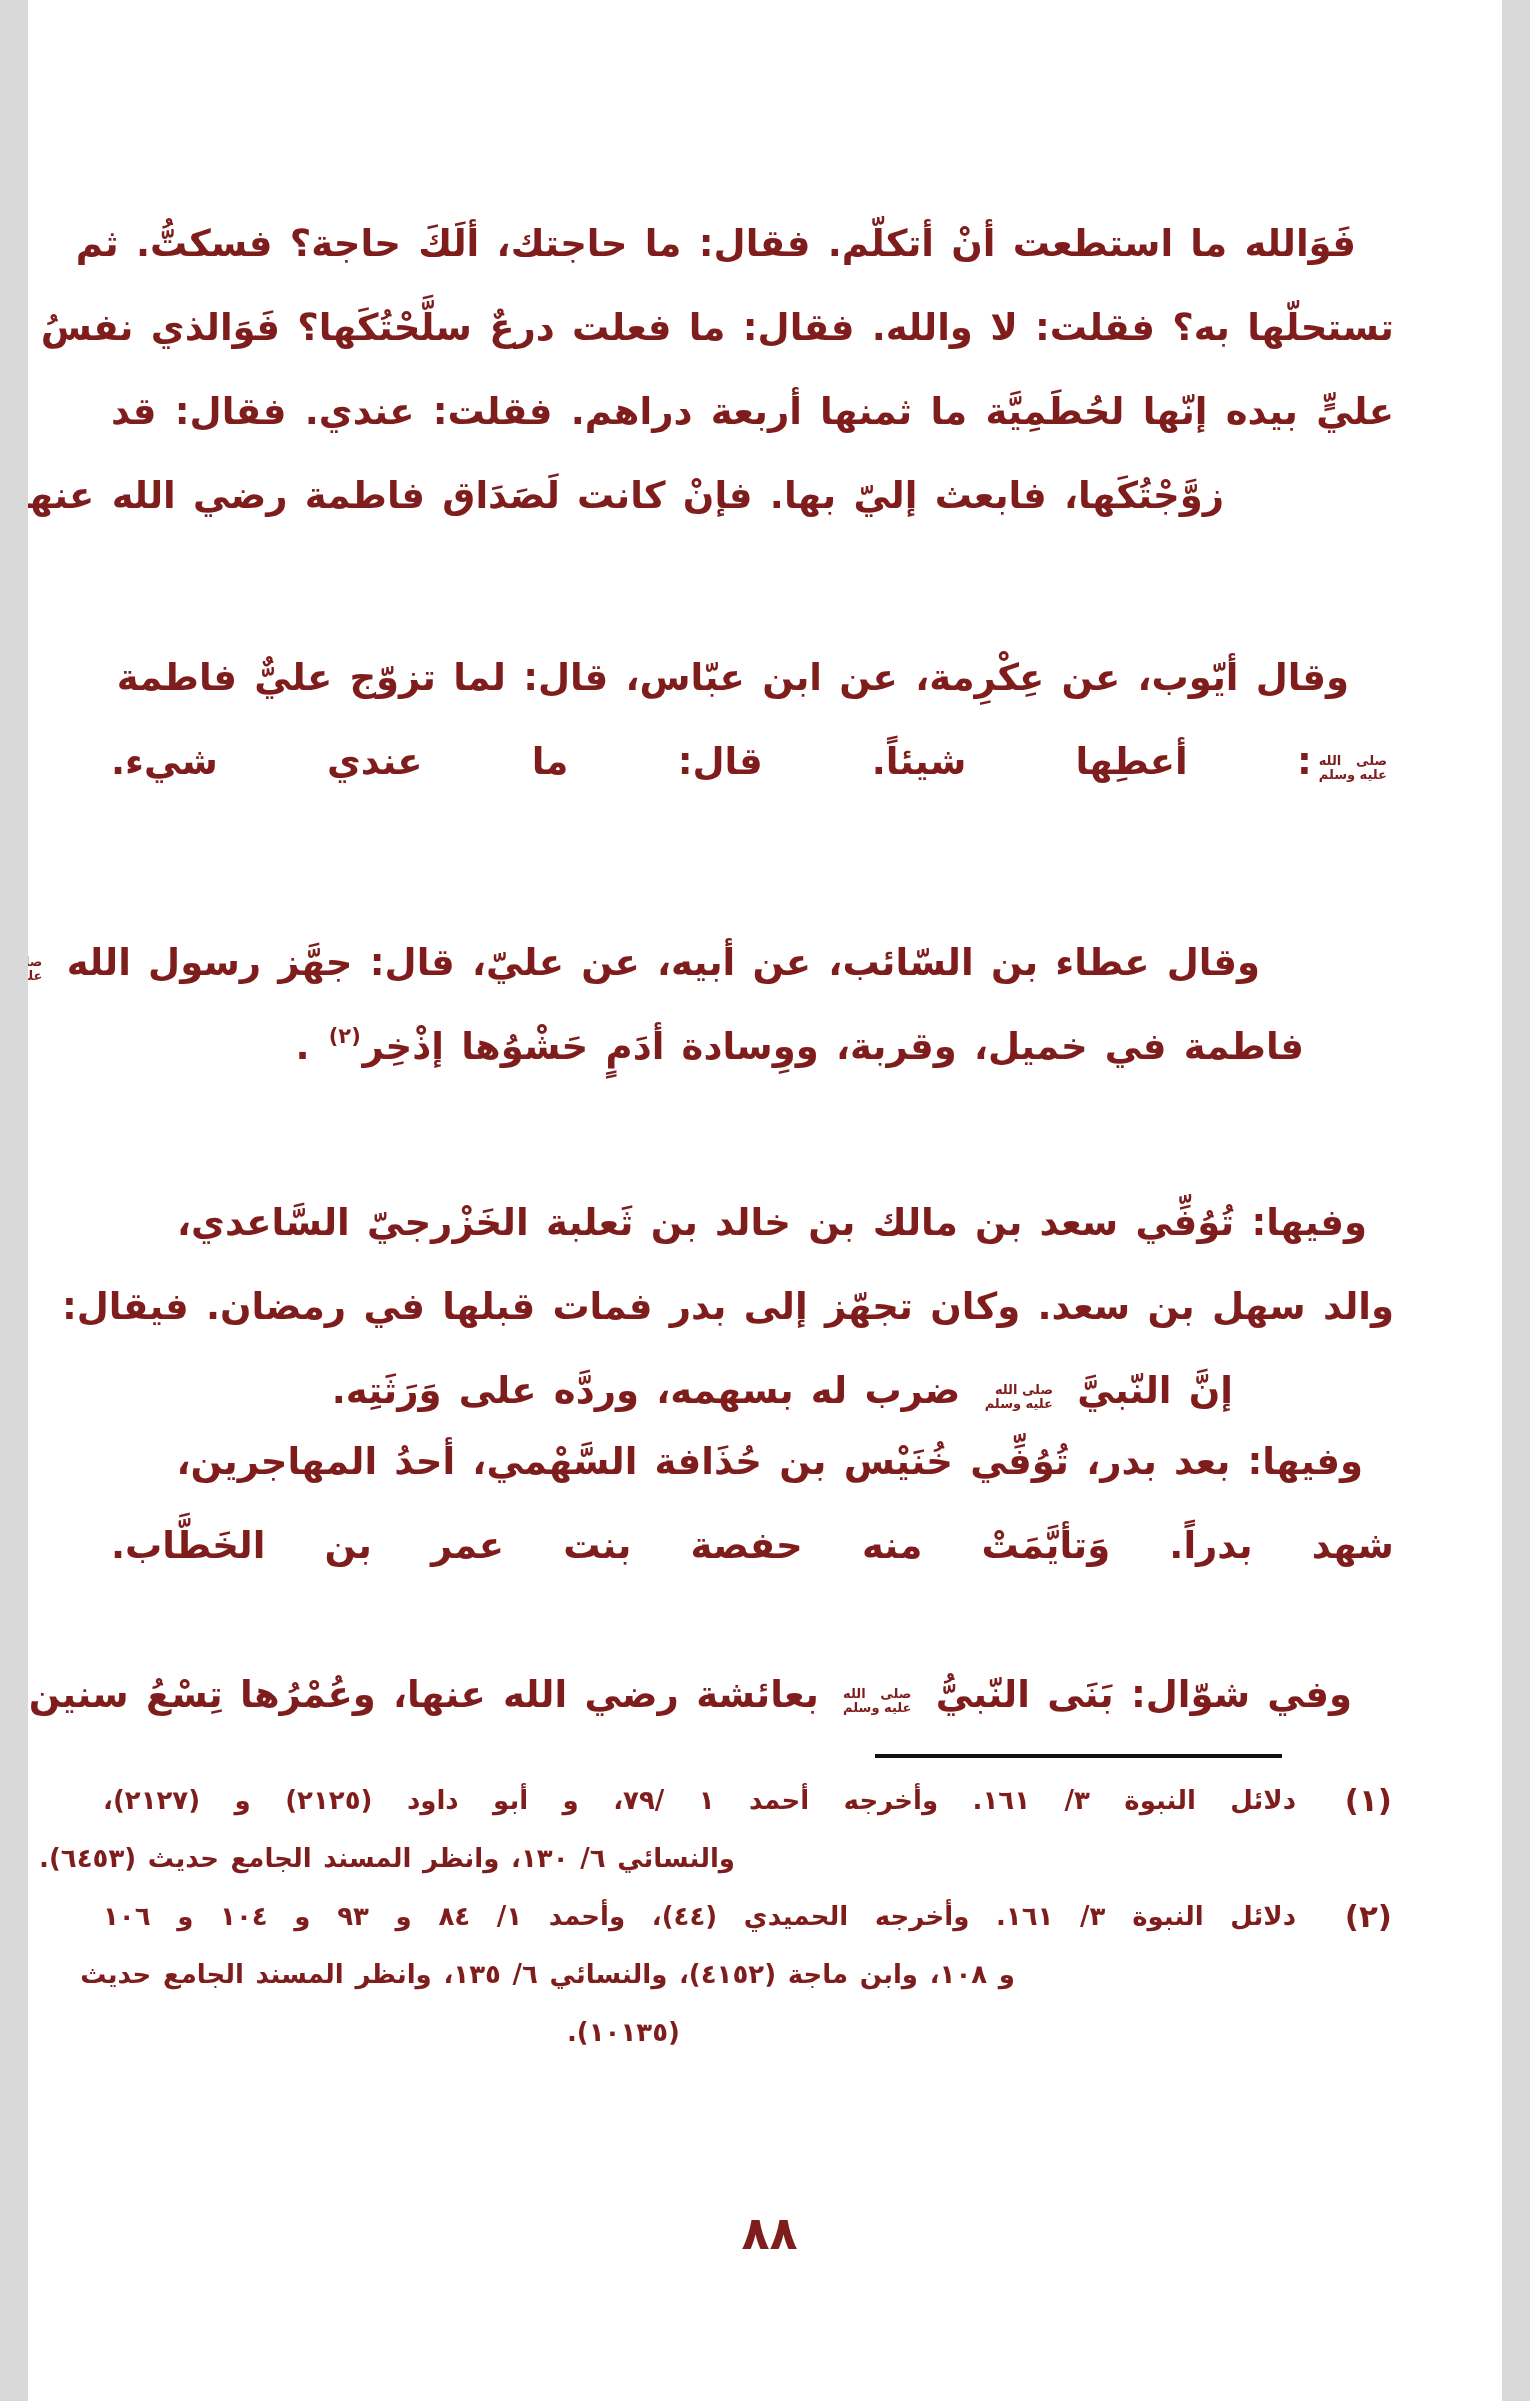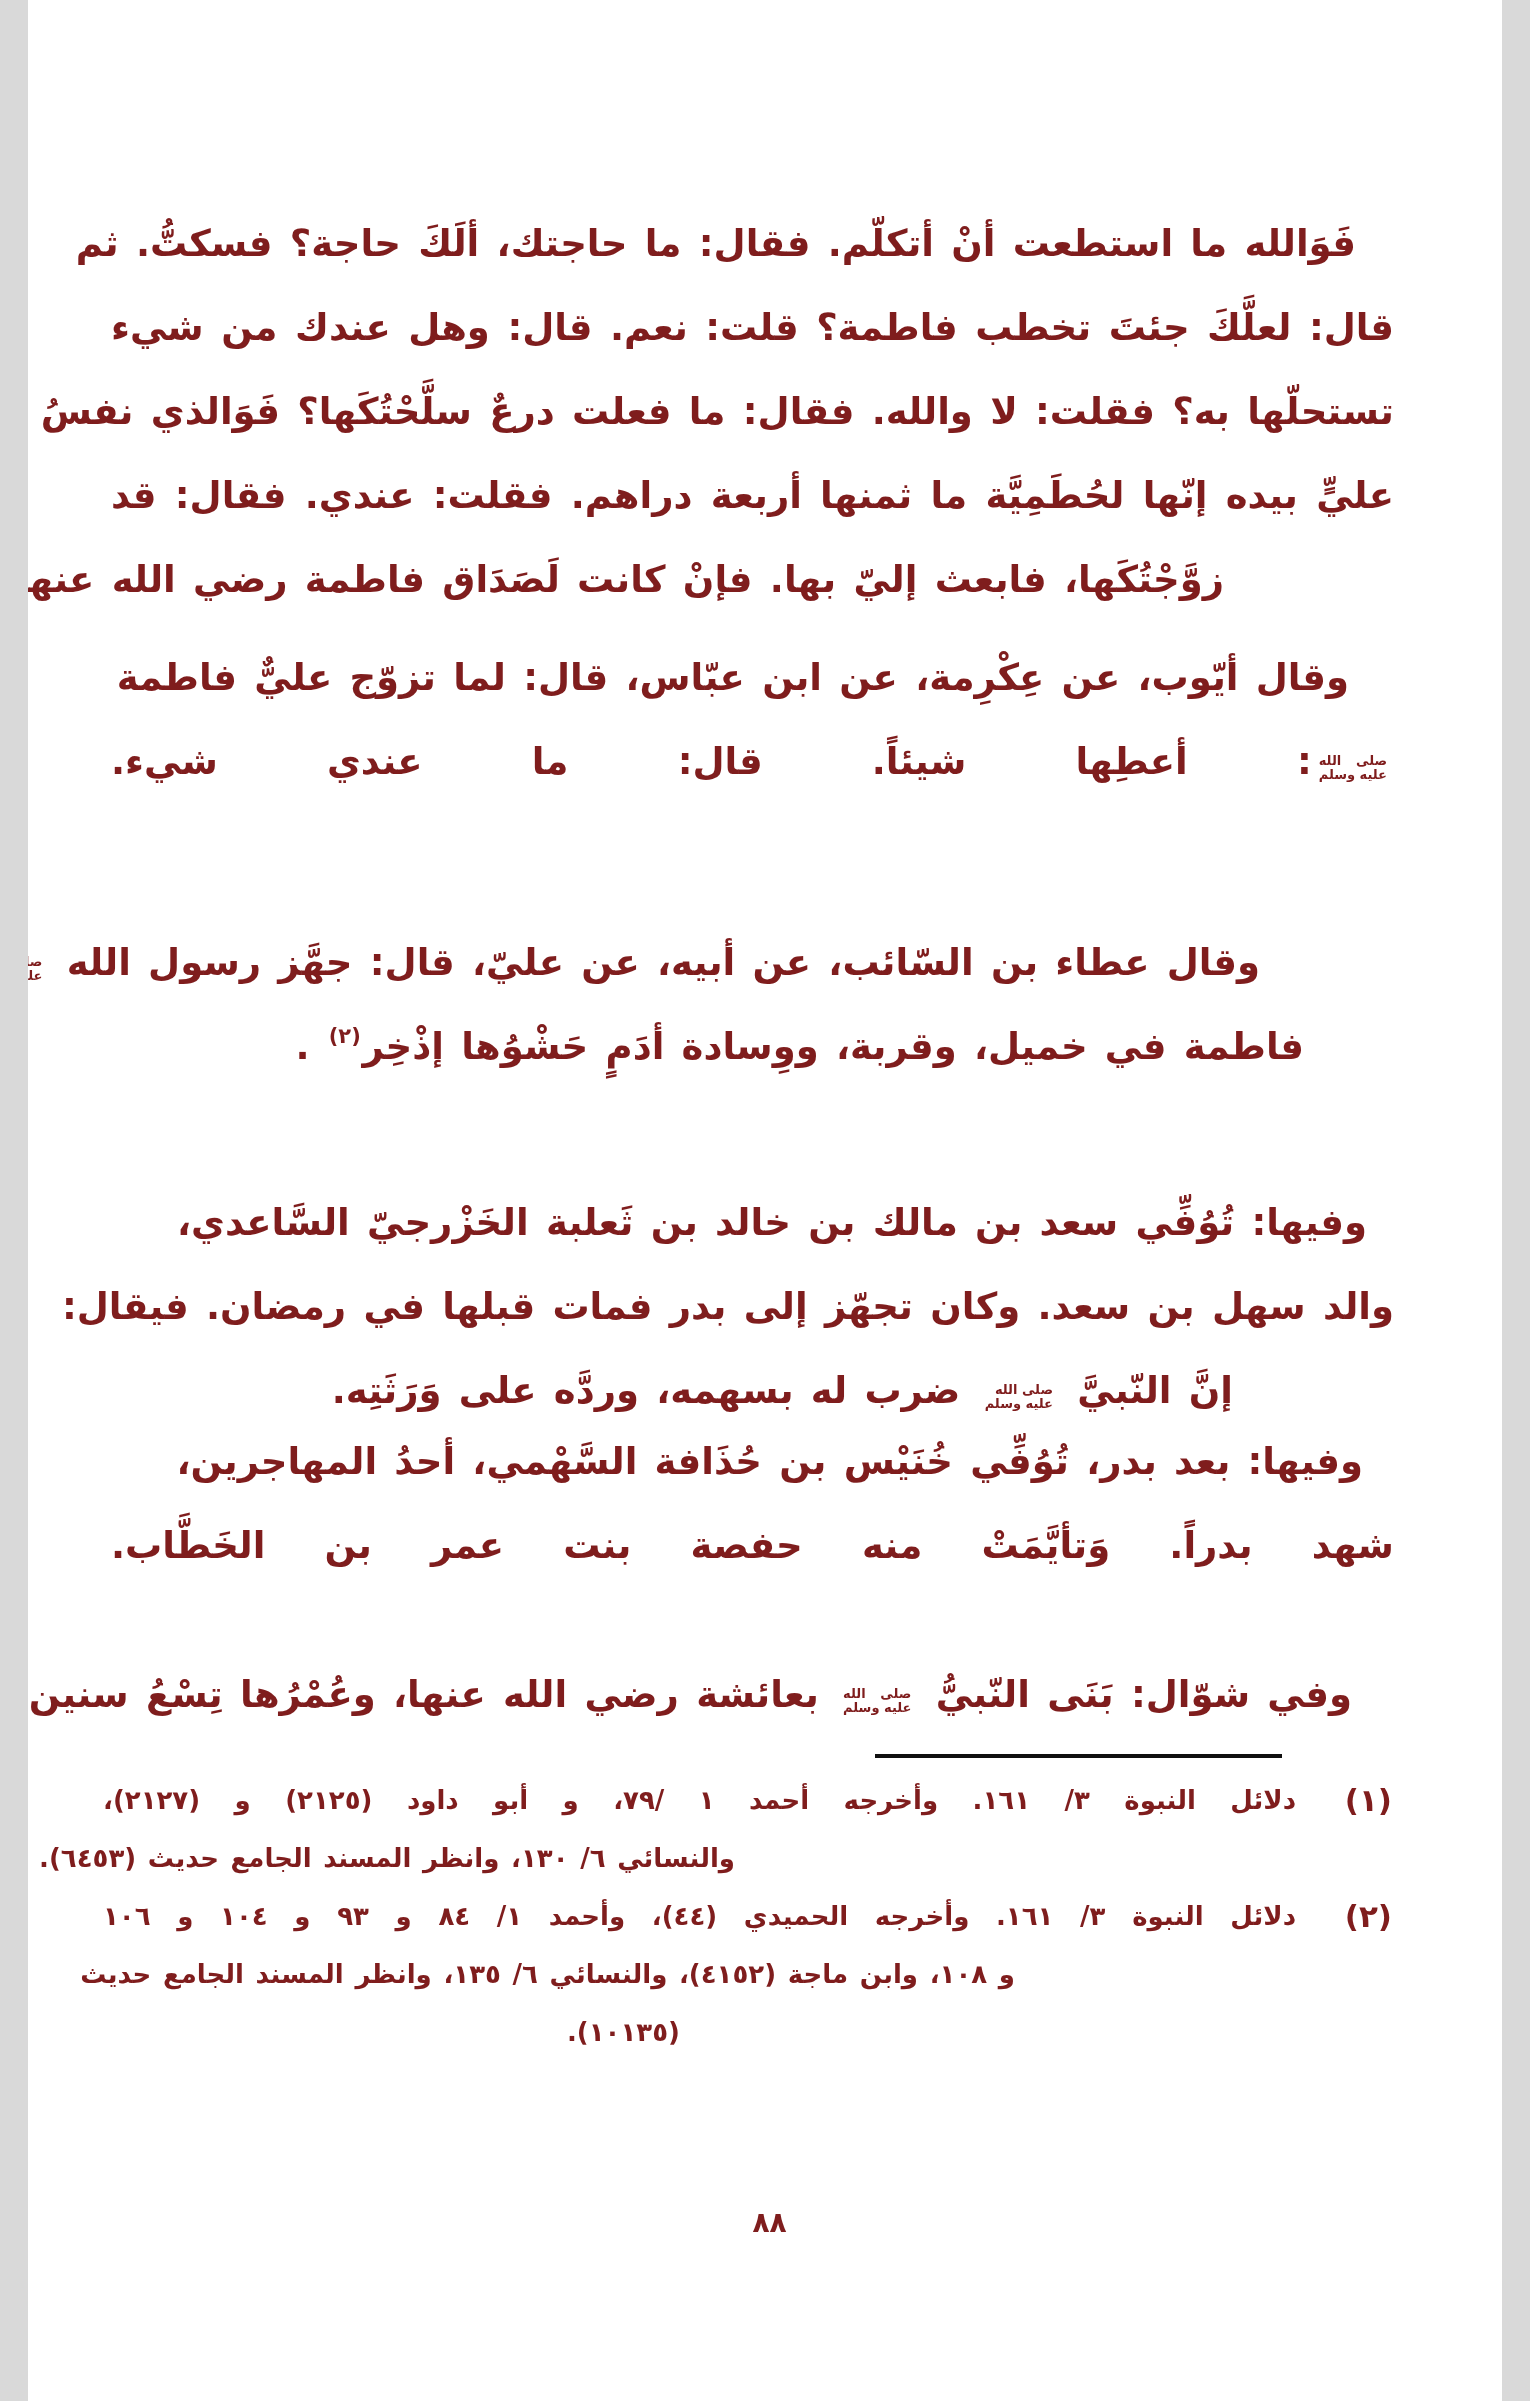--- a/index.html
+++ b/index.html
@@ -79,32 +79,31 @@
     text-align:justify;
     text-align-last:justify;
     -moz-text-align-last:justify;
   }
   .page-number{
     position:absolute;
     top:2206px;
     left:0;
     width:1483px;
     text-align:center;
-    font-size:28px;
+    font-size:46px;
     font-weight:700;
   }
 </style>
 </head>
 <body>
 
 <div class="page">
   <div class="body-text">
       <div class="para" style="top: 202px;">
         <div class="line" style="padding-right: 38px;"><span class="seg">فَوَالله ما استطعت أنْ أتكلّم. فقال: ما حاجتك، ألَكَ حاجة؟ فسكتُّ. ثم</span></div>
-        <div class="line just"><span class="seg">قال: لعلَّكَ جئتَ تخطب فاطمة؟ قلت: نعم. قال: وهل عندك من شيء</span></div>
         <div class="line just"><span class="seg">تستحلّها به؟ فقلت: لا والله. فقال: ما فعلت درعٌ سلَّحْتُكَها؟ فَوَالذي نفسُ</span></div>
         <div class="line just"><span class="seg">عليٍّ بيده إنّها لحُطَمِيَّة ما ثمنها أربعة دراهم. فقلت: عندي. فقال: قد</span></div>
         <div class="line" style="padding-right: 170px;"><span class="seg">زوَّجْتُكَها، فابعث إليّ بها. فإنْ كانت لَصَدَاق فاطمة رضي الله عنها.</span></div>
       </div>
       <div class="para" style="top: 636px;">
         <div class="line" style="padding-right: 45px;"><span class="seg">وقال أيّوب، عن عِكْرِمة، عن ابن عبّاس، قال: لما تزوّج عليٌّ فاطمة</span></div>
         <div class="line just"><span class="saw"><div class="saw-row">صلى الله</div><div class="saw-row">عليه وسلم</div></span><span class="seg">: أعطِها شيئاً. قال: ما عندي شيء.</span></div>
       </div>
       <div class="para" style="top: 921px;">
         <div class="line" style="padding-right: 134px;"><span class="seg">وقال عطاء بن السّائب، عن أبيه، عن عليّ، قال: جهَّز رسول الله </span><span class="saw"><div class="saw-row">صلى الله</div><div class="saw-row">عليه وسلم</div></span></div>

